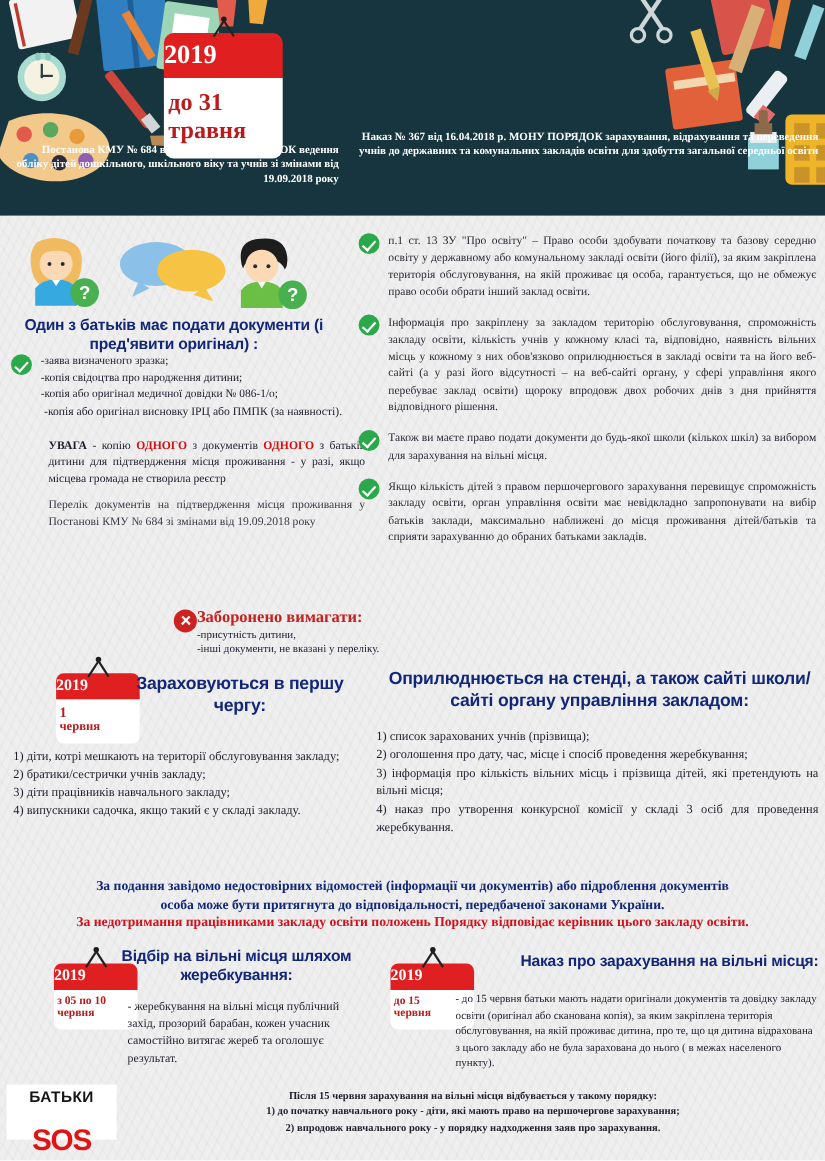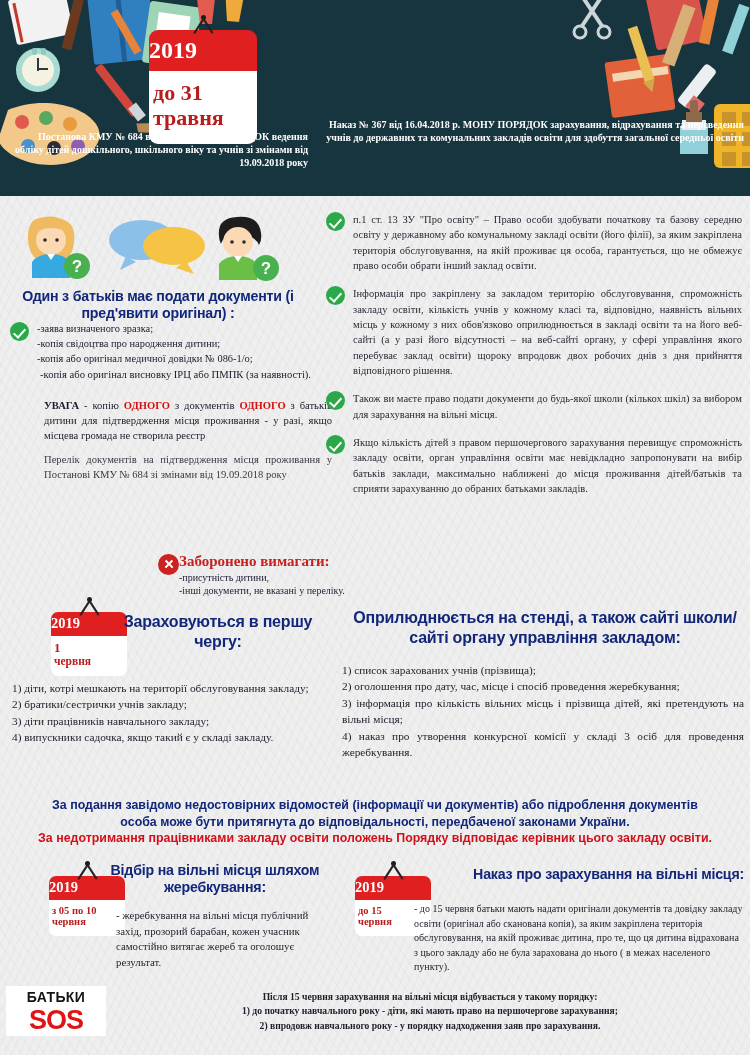--- a/index.html
+++ b/index.html
@@ -307,21 +307,21 @@
     color: #1e1e2c;
     text-align: justify;
   }
 
   
   .liability {
     position: absolute;
     left: 6px; top: 797px;
     width: 738px;
     text-align: center;
-    font-family: Liberation Sans, sans-serif;
+    font-family: Liberation Serif, serif;
     font-weight: bold;
     font-size: 12.4px;
     line-height: 1.35;
   }
   .liability .navy { color: #12277a; }
   .liability .red  { color: #d2101a; }
 
   
   .b1-title {
     position: absolute;
@@ -374,21 +374,21 @@
     font-size: 14px;
     color: #141414;
     letter-spacing: .4px;
   }
   .logo .l2 {
     font-family: "Liberation Sans", sans-serif;
     font-weight: bold;
     font-size: 27px;
     color: #e01414;
     letter-spacing: -1px;
-    margin-top: 3px;
+    margin-top: 19px;
   }
 
   .footer-note {
     position: absolute;
     left: 130px; top: 990px;
     width: 600px;
     text-align: center;
     font-family: "Liberation Serif", serif;
     font-weight: bold;
     font-size: 9.6px;

